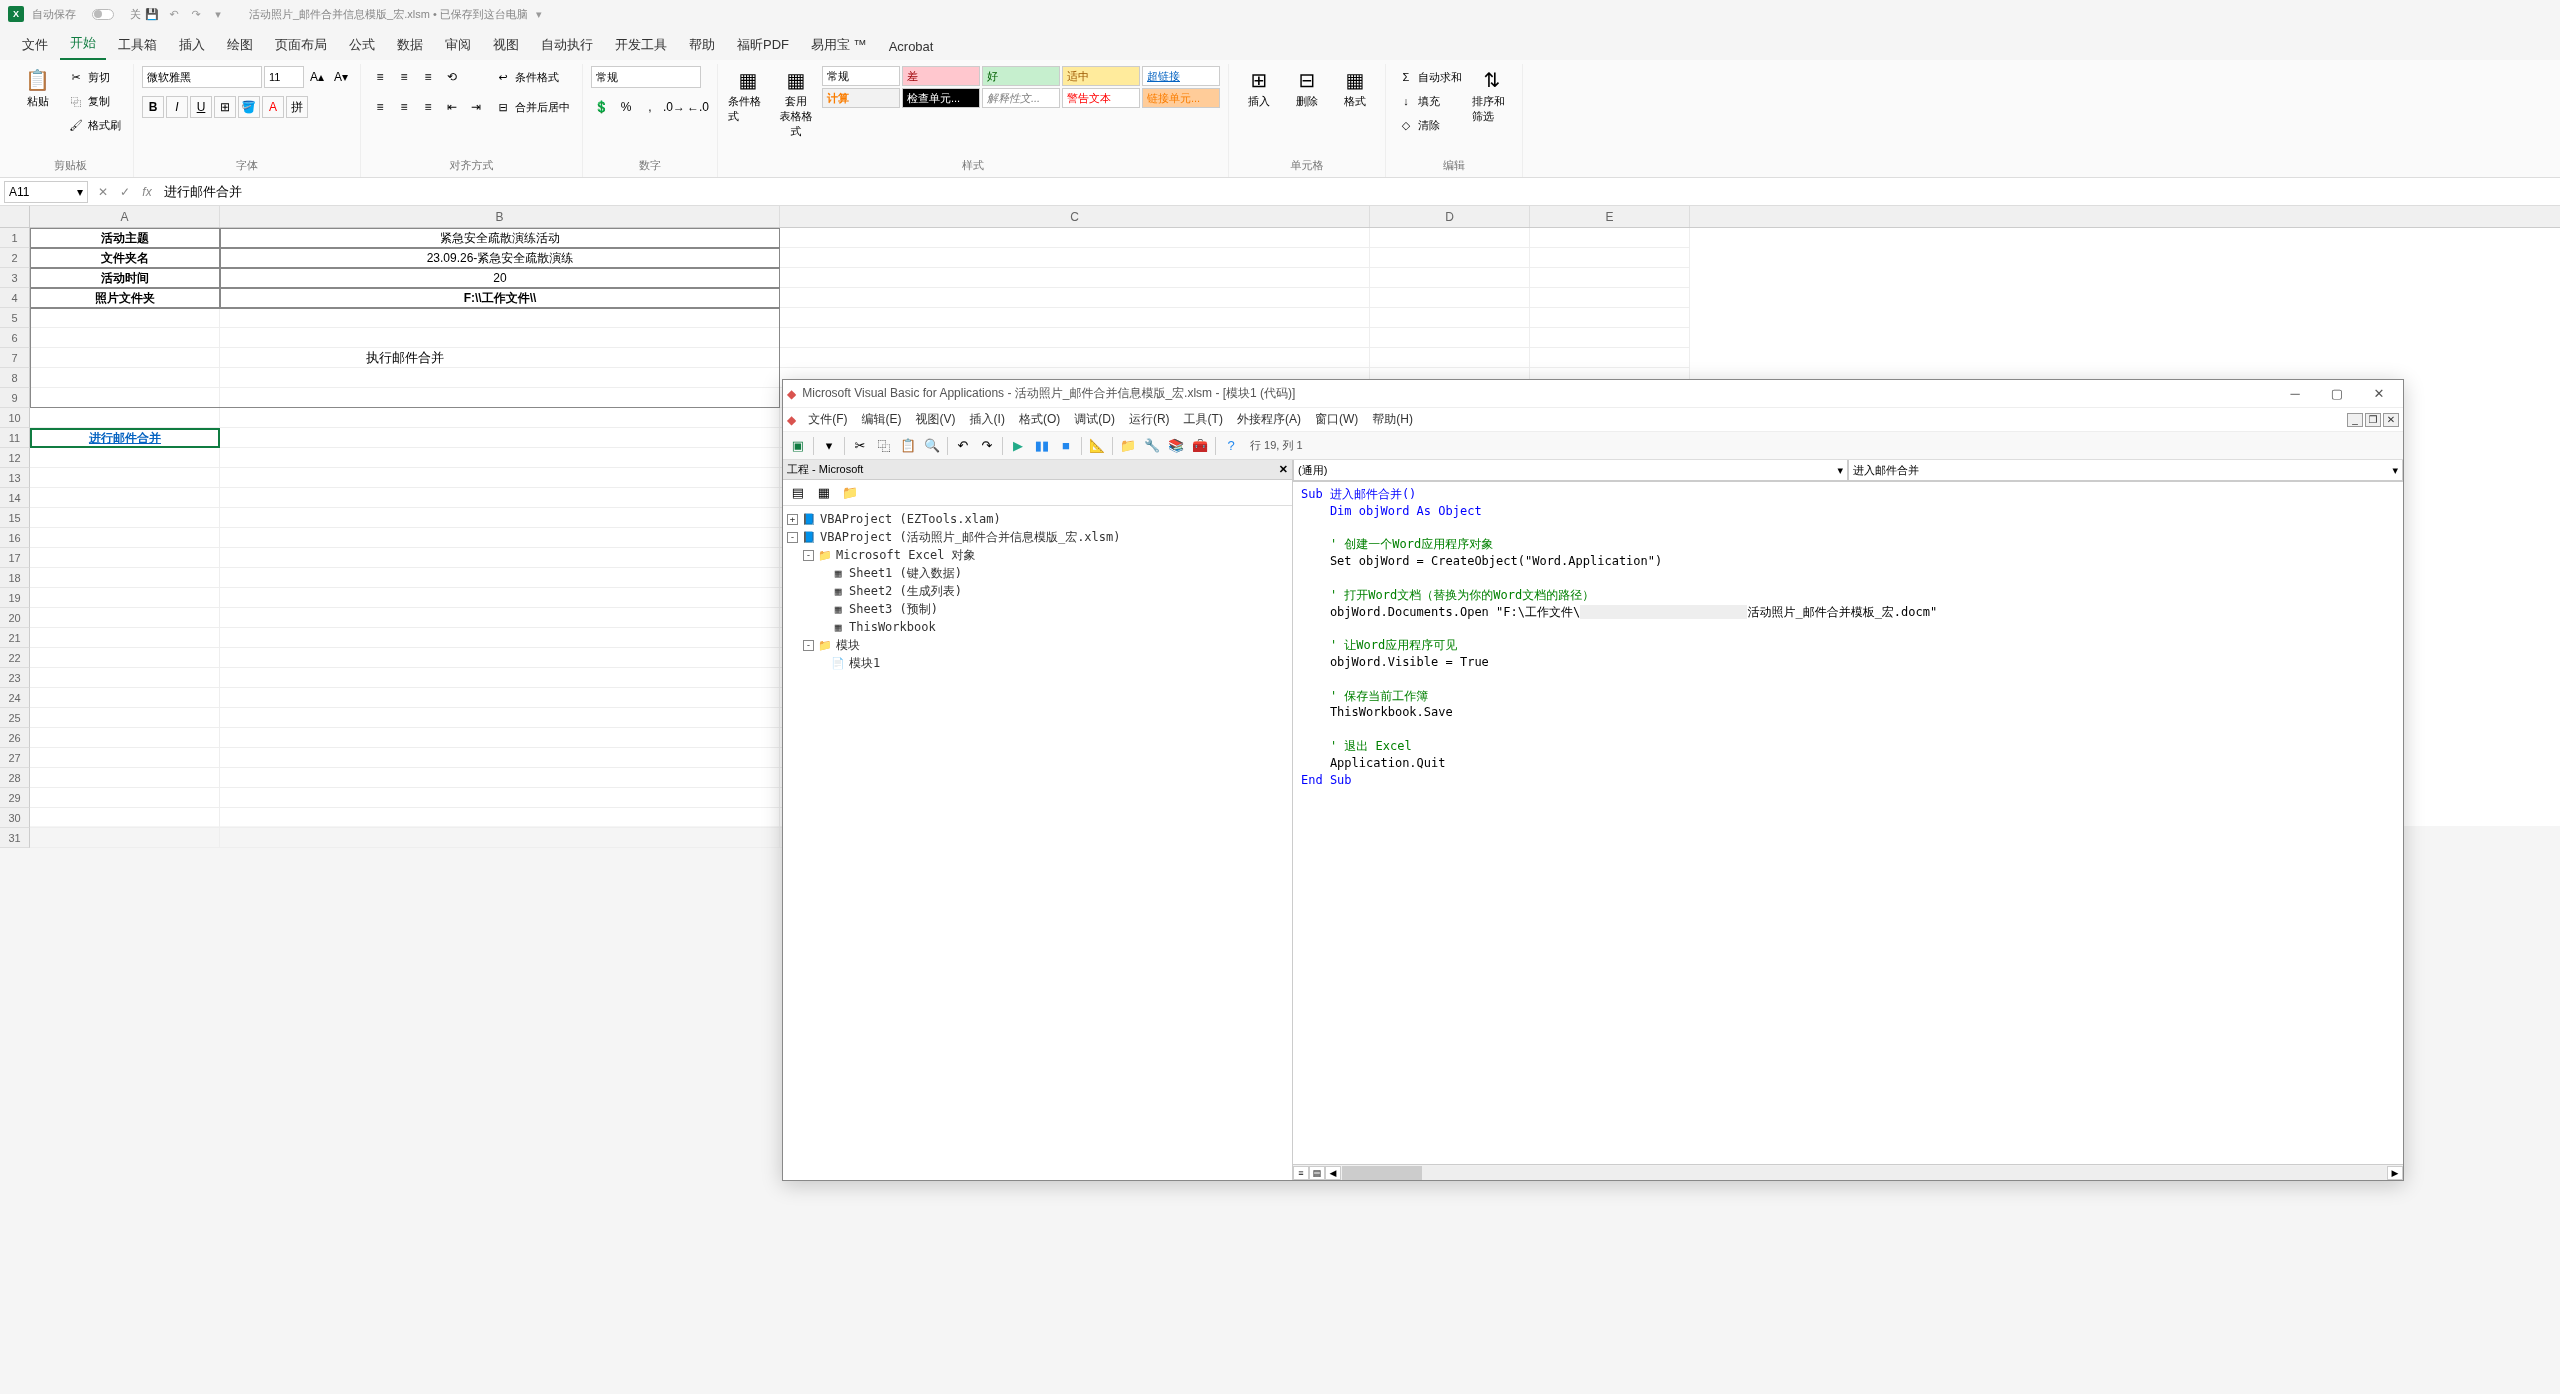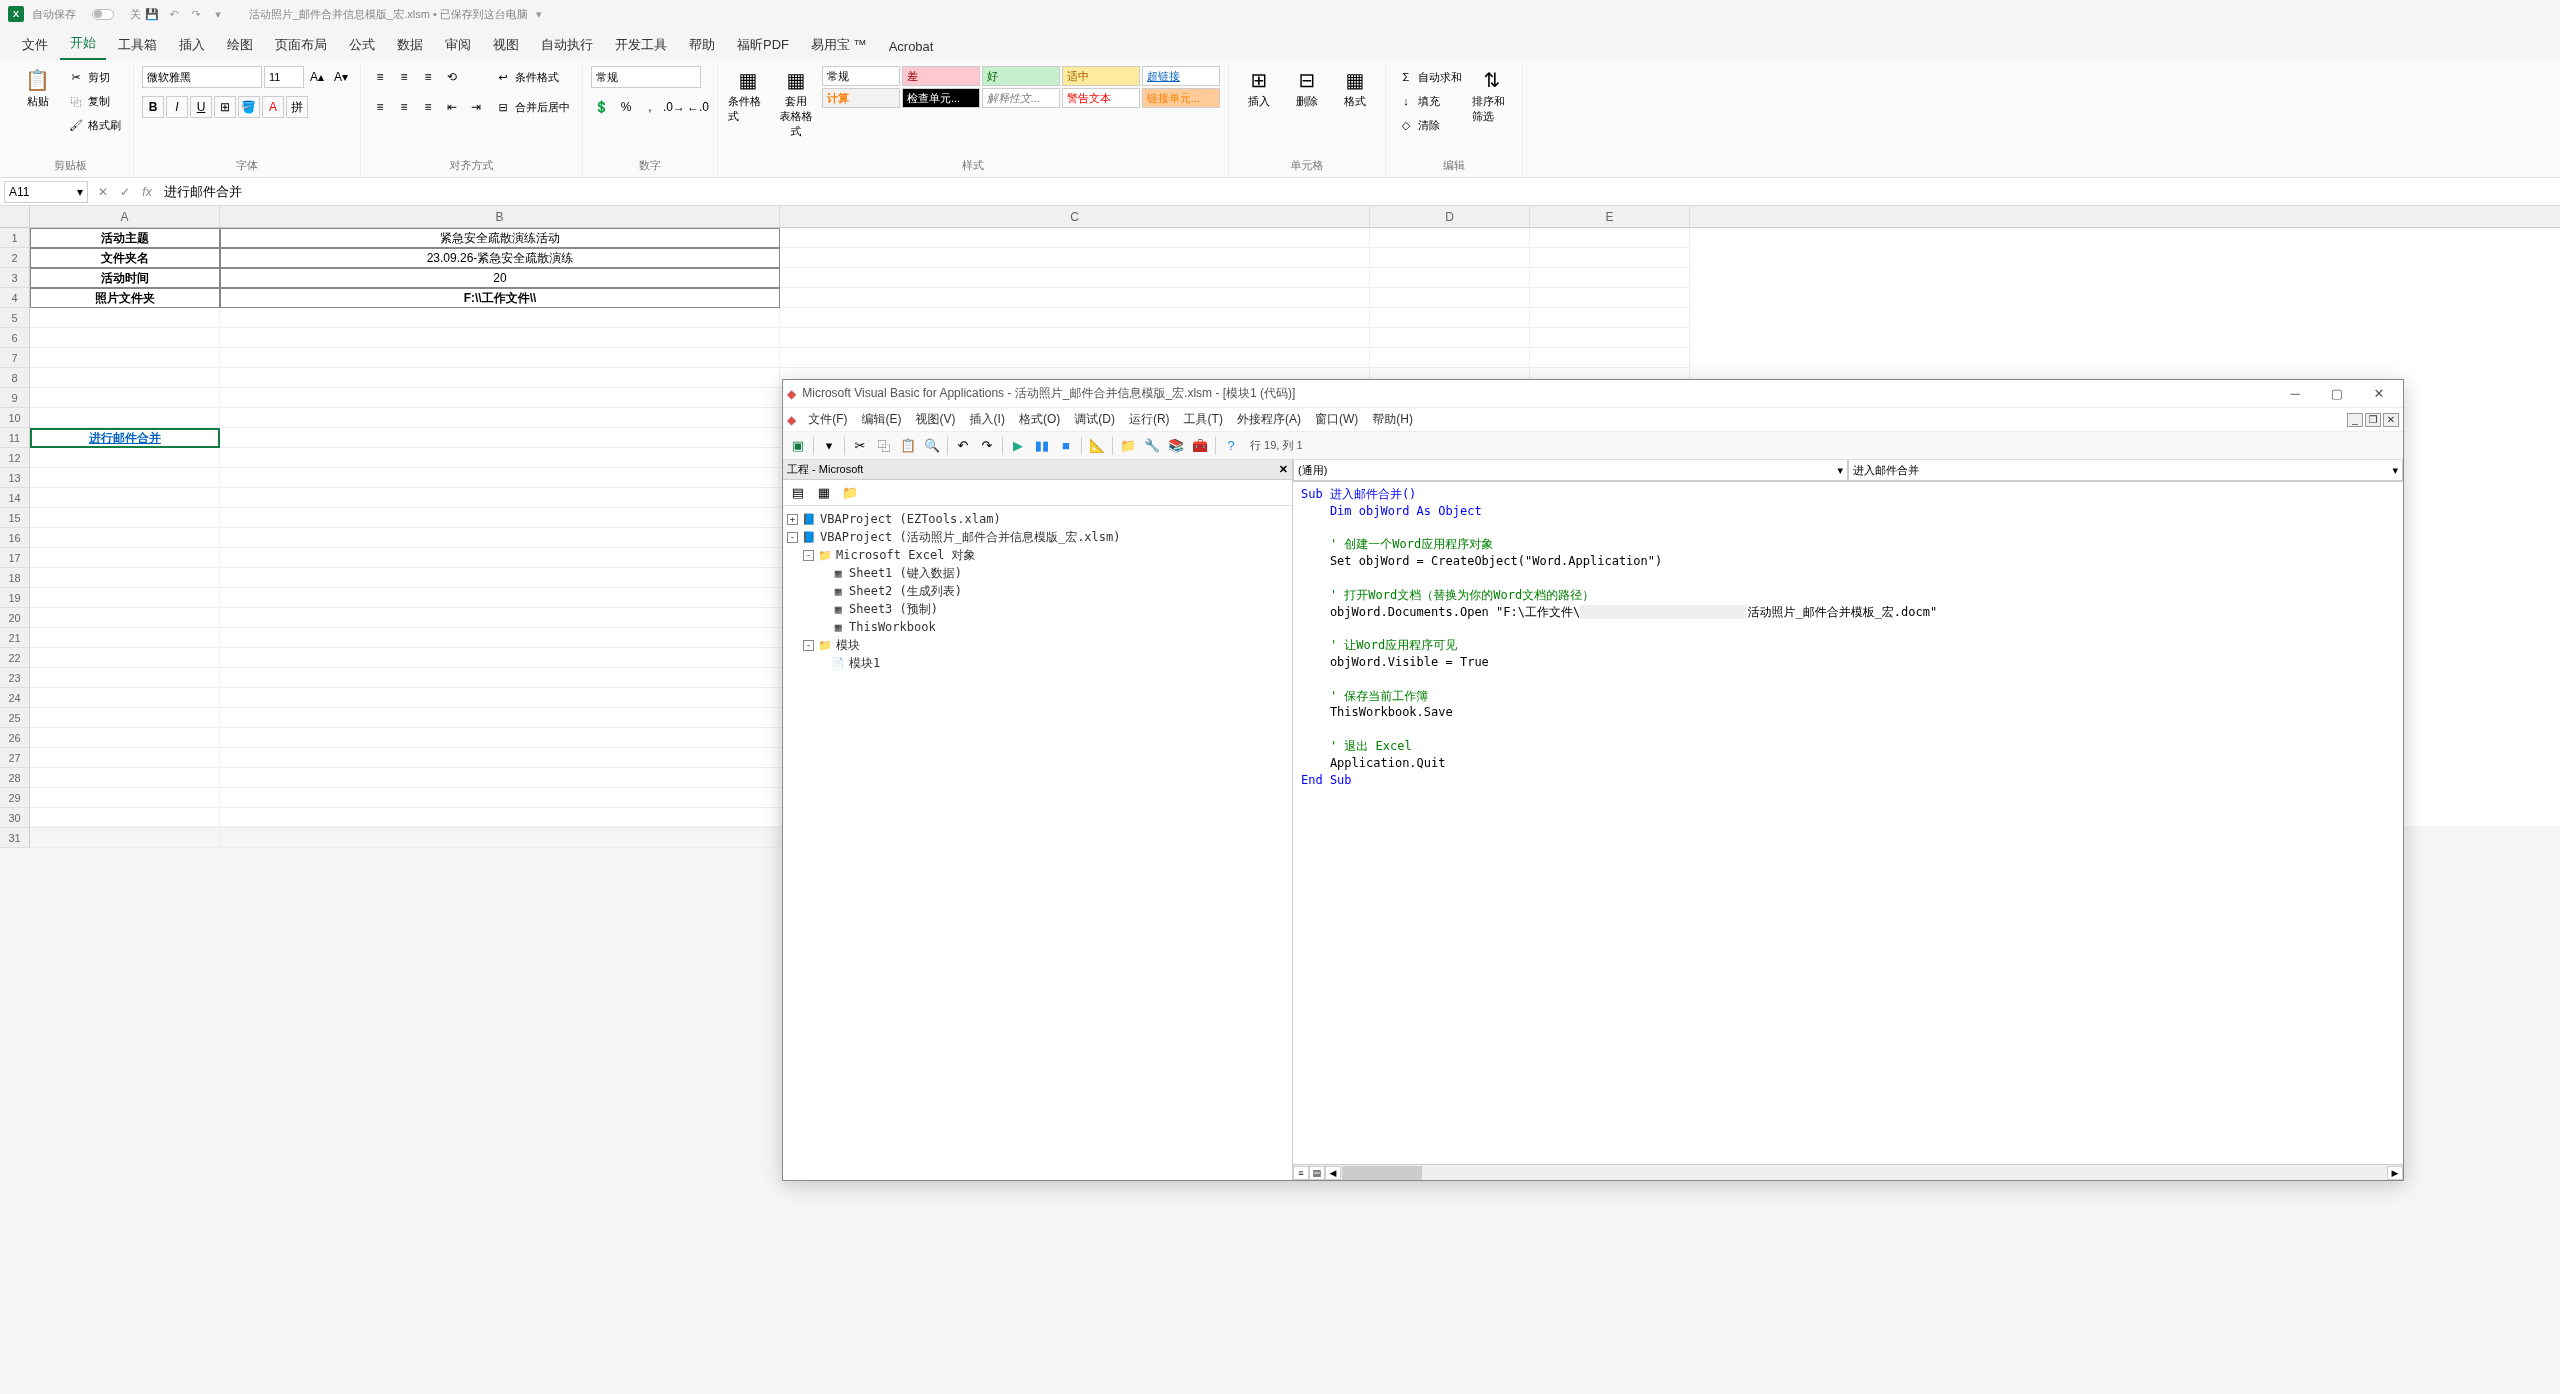--- a/index.html
+++ b/index.html
@@ -580,20 +580,21 @@
       </div>
       <div class="grid-row">
         <div class="row-header">31</div>
         <div class="cell col-A" style="width: 190px;"></div>
         <div class="cell col-B" style="width: 560px;"></div>
         <div class="cell col-C" style="width: 590px;"></div>
         <div class="cell col-D" style="width: 160px;"></div>
         <div class="cell col-E" style="width: 160px;"></div>
       </div>
     </div>
+<div class="cell merged" style="position: absolute; left: 30px; top: 102px; width: 750px; height: 100px;">执行邮件合并</div>
   </div>
 
 <div class="vbe-window">
   <div class="vbe-titlebar">
     <div class="vbe-title-left">
       <span style="color:#d9534f">◆</span>
       <span>Microsoft Visual Basic for Applications - 活动照片_邮件合并信息模版_宏.xlsm - [模块1 (代码)]</span>
     </div>
     <div class="vbe-title-right">
       <div class="vbe-win-btn">─</div>

